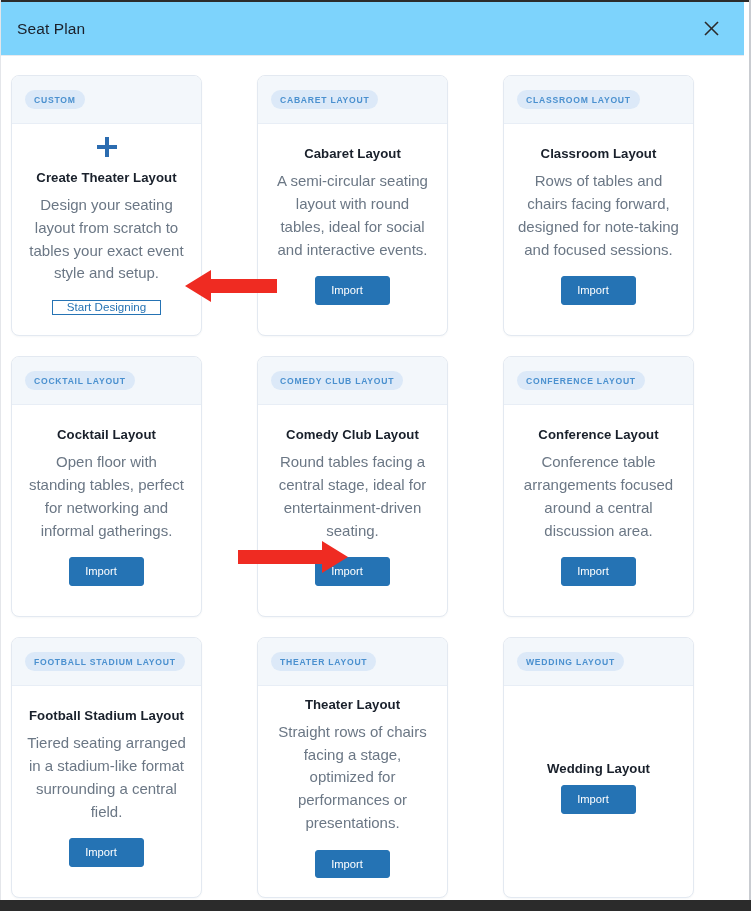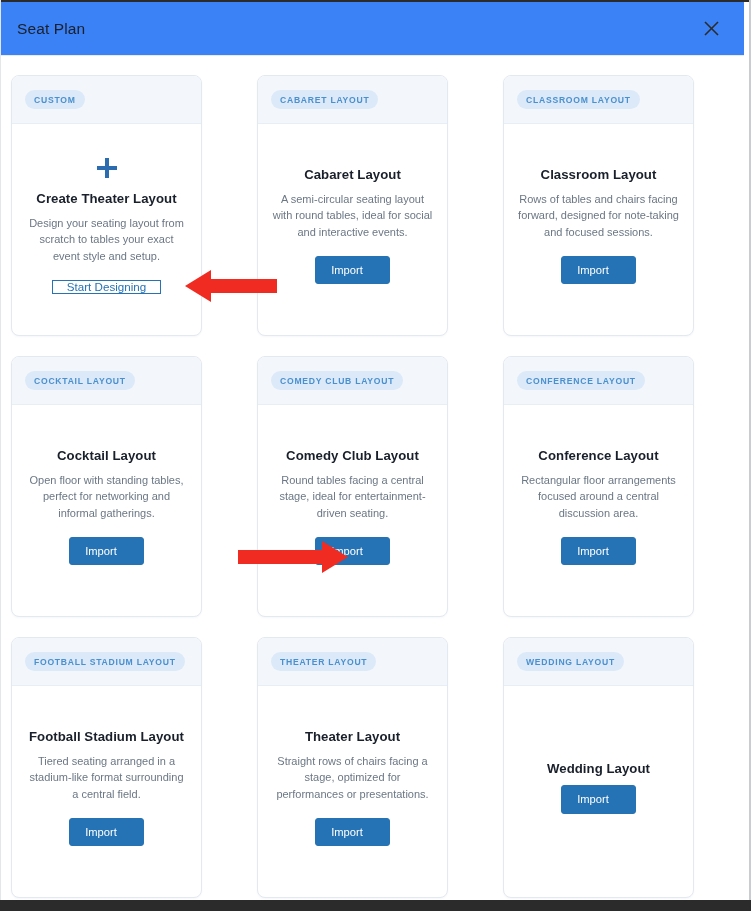--- a/index.html
+++ b/index.html
@@ -13,21 +13,21 @@
 
   
   .frame-top    { position:absolute; left:0; top:0; width:751px; height:2px; background:#2b2b2b; }
   .frame-right  { position:absolute; right:0; top:0; width:2px; height:900px; background:#c9ccd1; }
   .frame-left   { position:absolute; left:0; top:0; width:1px; height:900px; background:#e4e6ea; }
   .frame-bottom { position:absolute; left:0; bottom:0; width:751px; height:11px; background:#2b2b2b; }
 
   
   .modal-header {
     position: absolute; left: 1px; top: 2px; width: 743px; height: 54px;
-    background: #3b82f6; border-bottom: 1px solid #e8eaee;
+    background: #7dd3fc; border-bottom: 1px solid #e8eaee;
     display: flex; align-items: center; justify-content: space-between;
     padding: 0 18px 0 16px;
   }
   .modal-title { font-size: 15.5px; color: #1a1f29; letter-spacing: .1px; }
   .close-btn {
     width: 30px; height: 30px; display:flex; align-items:center; justify-content:center;
     cursor: pointer; background: transparent; border: none;
   }
   .close-btn svg { display:block; }
 
@@ -76,21 +76,21 @@
     align-items: center; justify-content: center;
     padding: 6px 14px 14px 14px;
     text-align: center;
   }
   .plus-icon { margin-bottom: 12px; line-height: 0; }
   .card-title {
     font-size: 13.2px; font-weight: bold; color: #19202b;
     margin-bottom: 9px; letter-spacing: .05px;
   }
   .card-desc {
-    font-size: 11px; color: #6b7785; line-height: 1.52;
+    font-size: 15px; color: #6b7785; line-height: 1.52;
     max-width: 200px; margin-bottom: 15px;
   }
   .btn-primary {
     background: #2573b4; color: #ffffff;
     font-size: 11.2px;
     border: 1px solid #2573b4; border-radius: 3px;
     padding: 7px 26px 7px 15px;
     cursor: pointer; line-height: 1.1;
     font-family: inherit;
   }
@@ -192,21 +192,21 @@
           </div>
         </div>
       </div>
       <div class="cell">
         <div class="card">
           <div class="card-head">
             <span class="badge">CONFERENCE LAYOUT</span>
           </div>
           <div class="card-body">
             <div class="card-title">Conference Layout</div>
-            <div class="card-desc">Rectangular floor arrangements focused around a central discussion area.</div>
+            <div class="card-desc">Conference table arrangements focused around a central discussion area.</div>
             <button class="btn-primary">Import</button>
           </div>
         </div>
       </div>
       <div class="cell">
         <div class="card">
           <div class="card-head">
             <span class="badge">FOOTBALL STADIUM LAYOUT</span>
           </div>
           <div class="card-body">

